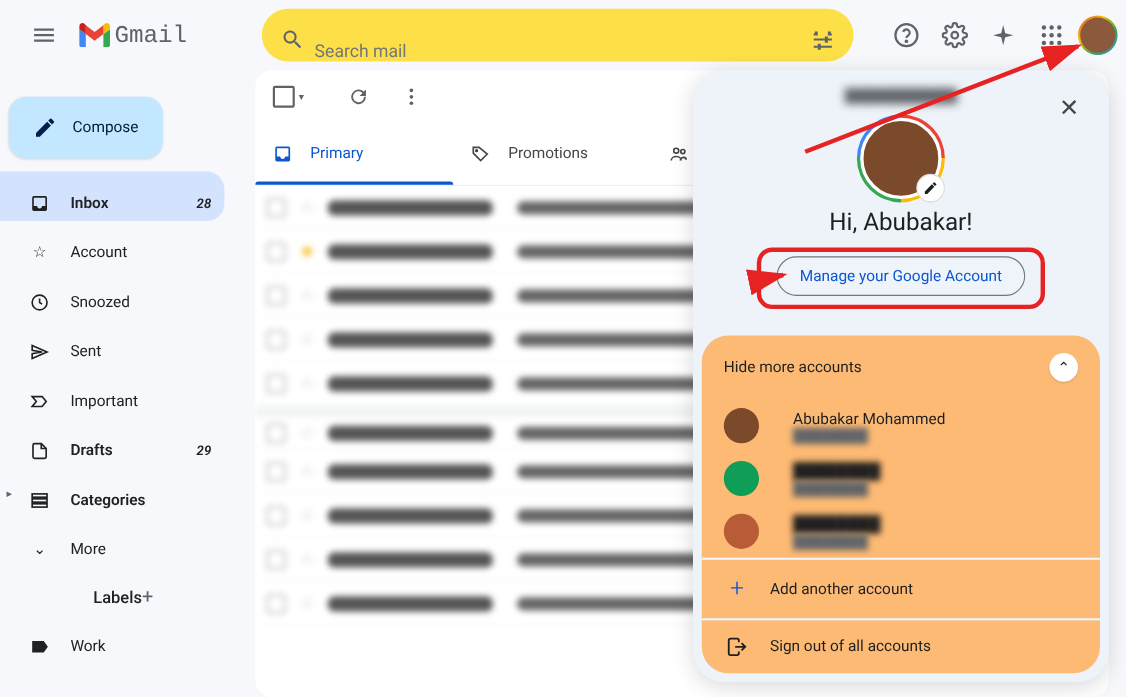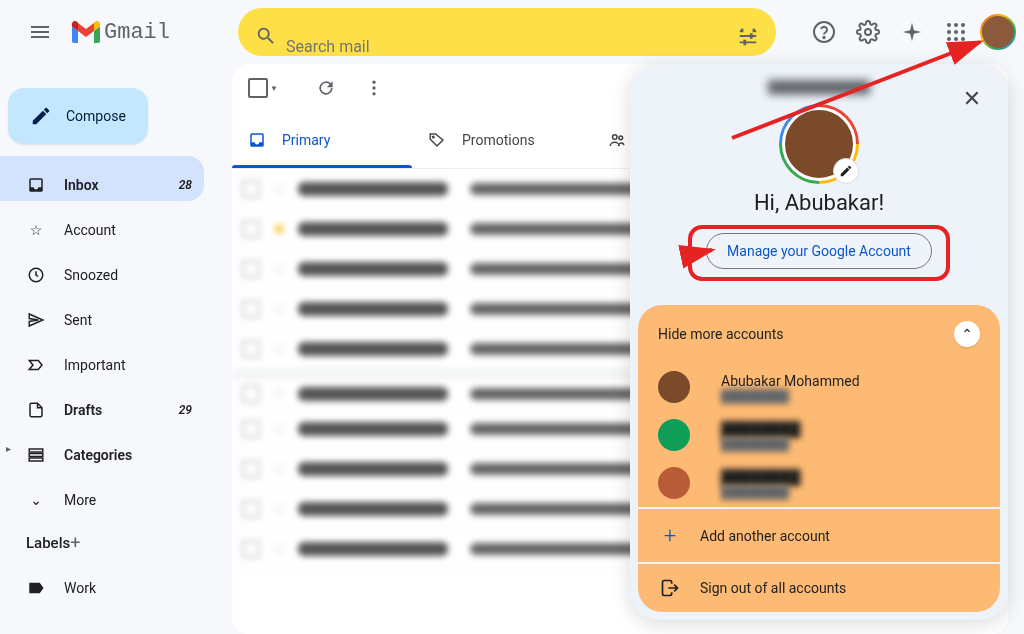--- a/index.html
+++ b/index.html
@@ -22,21 +22,21 @@
   
   .sidebar { position: absolute; left: 0; top: 80px; width: 216px; padding: 8px 0; }
   .compose-btn { margin: 0 8px 12px 8px; height: 56px; border-radius: 16px; background: #c2e7ff; border: none; display: flex; align-items: center; padding: 0 22px; gap: 14px; cursor: pointer; font-size: 14px; color: #001d35; box-shadow: 0 1px 2px rgba(0,0,0,0.1); }
   .nav-item { height: 45px; display: flex; align-items: center; padding: 12px 12px 0 26px; border-radius: 0 16px 16px 0; margin-right: 12px; cursor: pointer; gap: 18px; font-size: 14px; color: #202124; }
   .nav-item.active { background: #d3e3fd; font-weight: 600; }
   .nav-item .count { margin-left: auto; font-size: 12px; font-style: italic; }
   .nav-item.bold { font-weight: 600; }
   .nav-icon { width: 20px; height: 20px; display: flex; align-items: center; justify-content: center; color: #202124;}
   .category-row { display:flex; align-items:center;}
   .category-row .expand { width:12px; color:#5f6368; font-size:10px; margin-left:6px;}
-  .labels-header { display: flex; align-items: center; justify-content: flex-start; padding: 16px 18px 6px 26px; font-size: 15px; color: #202124; font-weight: 500; }
+  .labels-header { display: flex; align-items: center; justify-content: center; padding: 16px 18px 6px 26px; font-size: 15px; color: #202124; font-weight: 500; }
   .labels-header button { border: none; background: none; cursor: pointer; color: #5f6368; font-size: 18px; }
   
   
   .main { position: absolute; left: 232px; top: 64px; right: 16px; bottom: 0; background: #fff; border-radius: 16px; overflow: hidden; }
   .toolbar { height: 48px; display: flex; align-items: center; padding: 0 12px; gap: 8px; }
   .select-box { width: 20px; height: 20px; border: 2px solid #5f6368; border-radius: 2px; }
   .select-wrap { display:flex; align-items:center; gap:2px; padding: 4px; cursor:pointer; }
   .select-wrap .dd { font-size:8px; color:#5f6368; }
   .tabs { display: flex; border-bottom: 1px solid #eceff1; }
   .tab { flex: 0 0 180px; height: 56px; display: flex; align-items: center; gap: 16px; padding: 0 16px; cursor: pointer; font-size: 14px; color: #444746; position: relative; }

